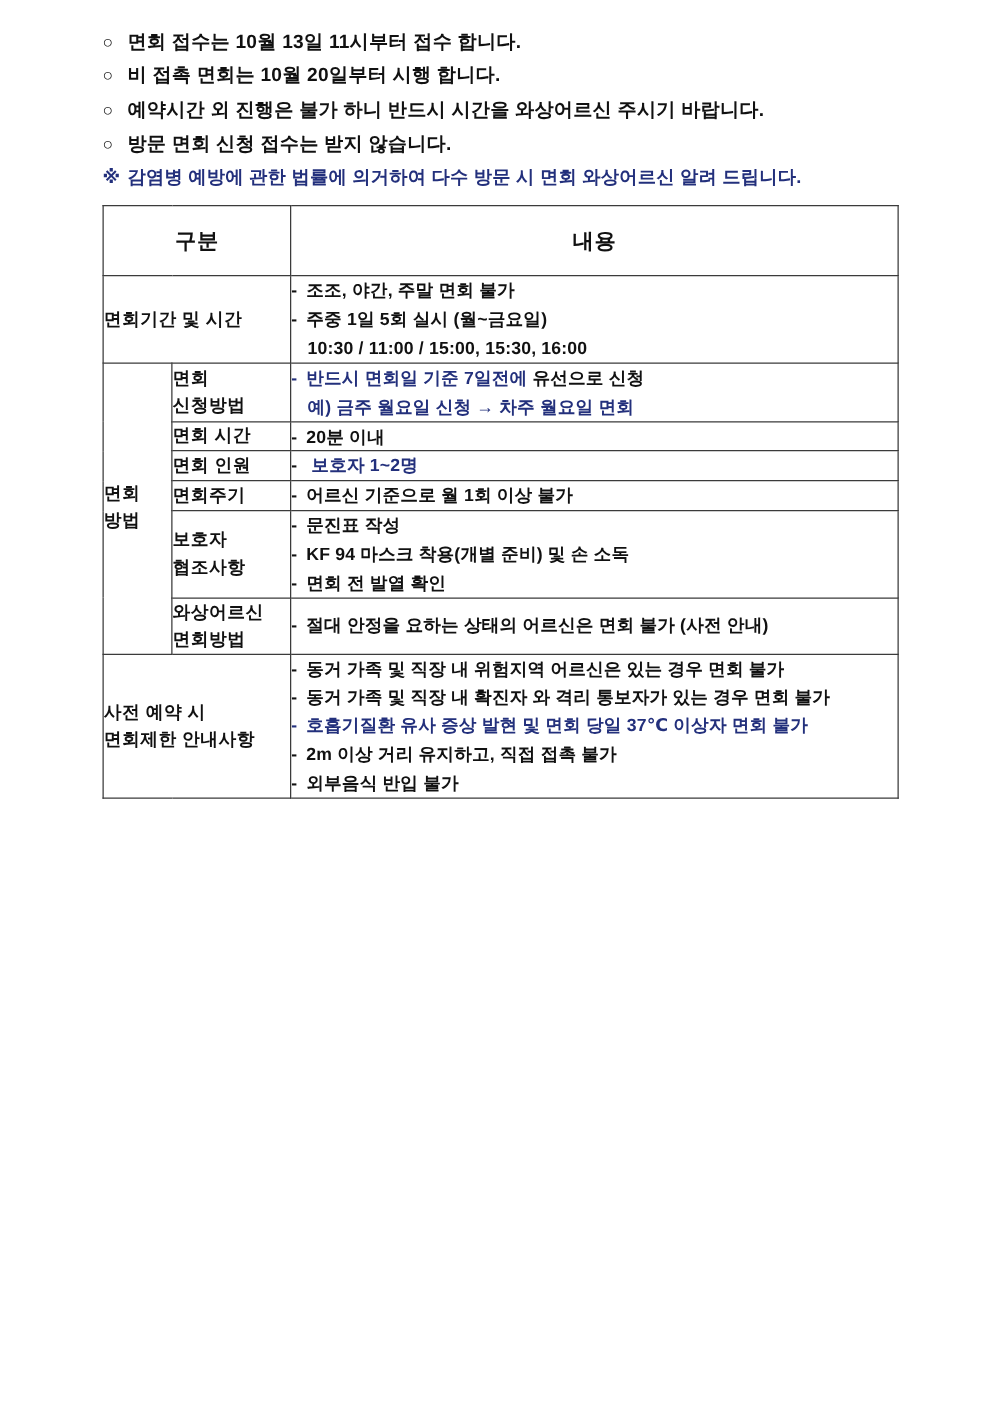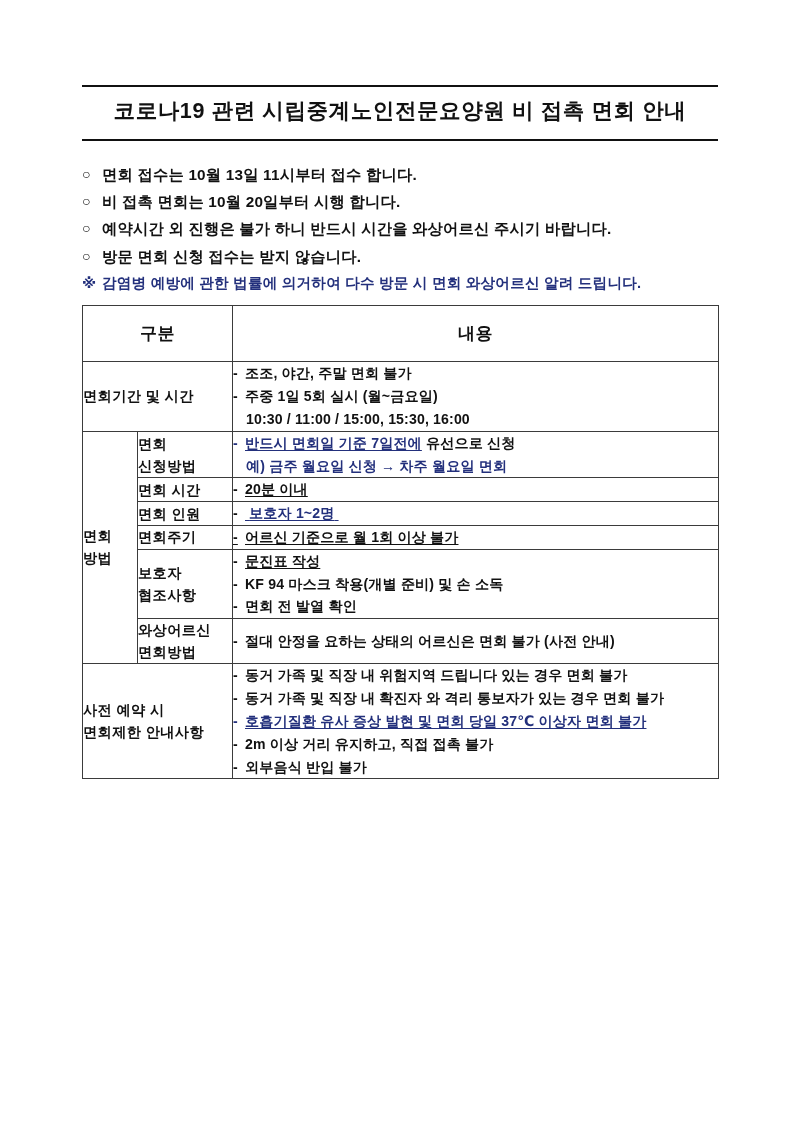--- a/index.html
+++ b/index.html
@@ -109,35 +109,32 @@
     color: #111;
     line-height: 1.62;
     letter-spacing: 0.15px;
     vertical-align: middle;
   }
   .content .line { white-space: nowrap; }
   .content .line.indent { padding-left: 13px; }
   .dash { display: inline-block; width: 12px; }
 
   .blue { color: #23307c; }
-  .u { text-decoration: underline; text-underline-offset: 2px; }
+  .u { text-underline-offset: 2px; }
 
   
   col.c1 { width: 55px; }
   col.c2 { width: 95px; }
   col.c3 { width: 486px; }
 </style>
 </head>
 <body>
 
 <div class="page">
 
-  <div class="title-block">
-    <div class="doc-title">코로나19 관련 시립중계노인전문요양원 비 접촉 면회 안내</div>
-  </div>
 
   <div class="notice-list">
 
     <div class="notice-row">
       <span class="notice-marker">○</span>
       <span class="notice-text">면회 접수는 10월 13일 11시부터 접수 합니다.</span>
     </div>
 
     <div class="notice-row">
       <span class="notice-marker">○</span>
@@ -240,21 +237,21 @@
           <div class="line"><span class="dash">-</span><span>절대 안정을 요하는 상태의 어르신은 면회 불가 (사전 안내)</span></div>
         </td>
       </tr>
 
       <tr>
         <td class="cat" colspan="2">
           <div>사전 예약 시</div>
           <div>면회제한 안내사항</div>
         </td>
         <td class="content">
-          <div class="line"><span class="dash">-</span><span>동거 가족 및 직장 내 위험지역 드립니다 있는 경우 면회 불가</span></div>
+          <div class="line"><span class="dash">-</span><span>동거 가족 및 직장 내 위험지역 어르신은 있는 경우 면회 불가</span></div>
           <div class="line"><span class="dash">-</span><span>동거 가족 및 직장 내 확진자 와 격리 통보자가 있는 경우 면회 불가</span></div>
           <div class="line"><span class="dash blue">-</span><span class="blue u">호흡기질환 유사 증상 발현 및 면회 당일 37℃ 이상자 면회 불가</span></div>
           <div class="line"><span class="dash">-</span><span>2m 이상 거리 유지하고, 직접 접촉 불가</span></div>
           <div class="line"><span class="dash">-</span><span>외부음식 반입 불가</span></div>
         </td>
       </tr>
 
     </tbody>
   </table>
 

